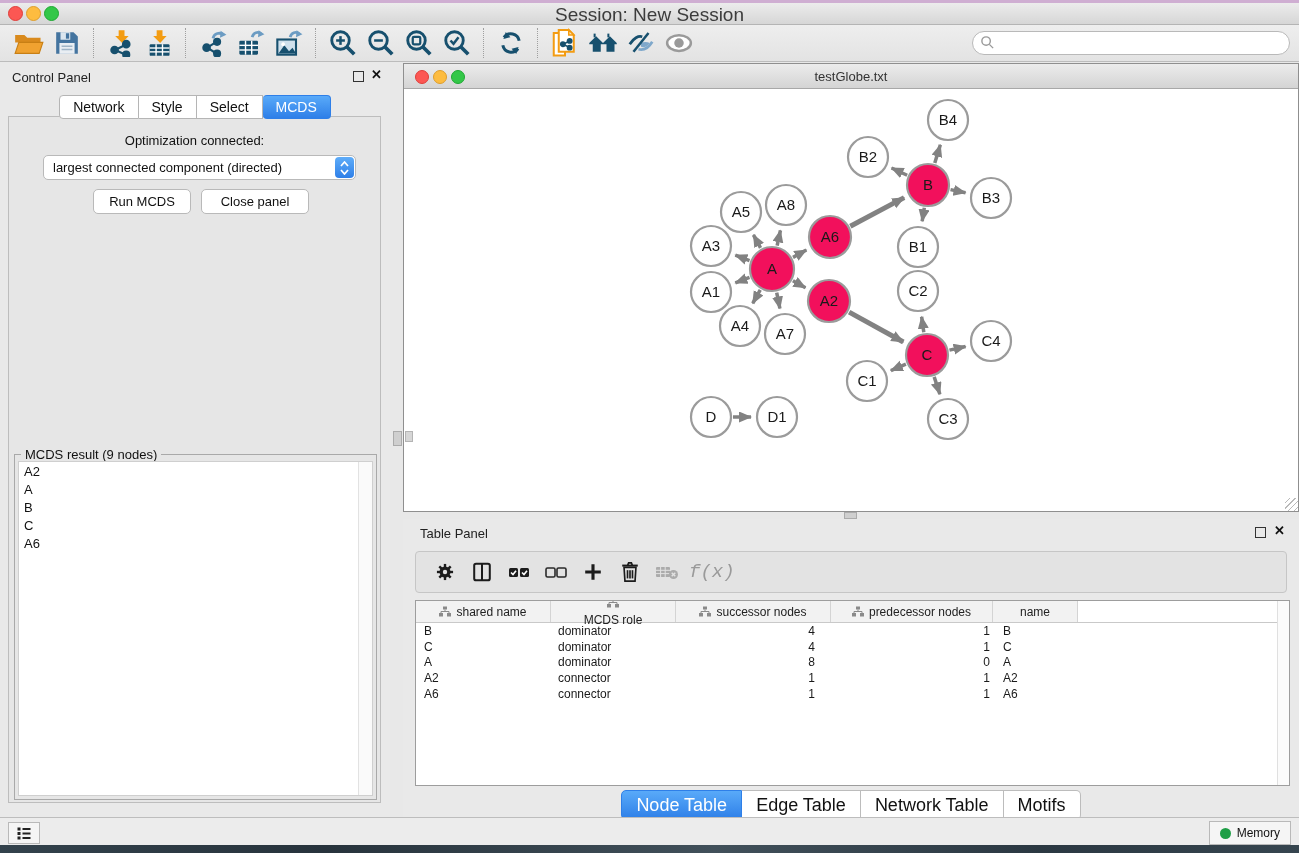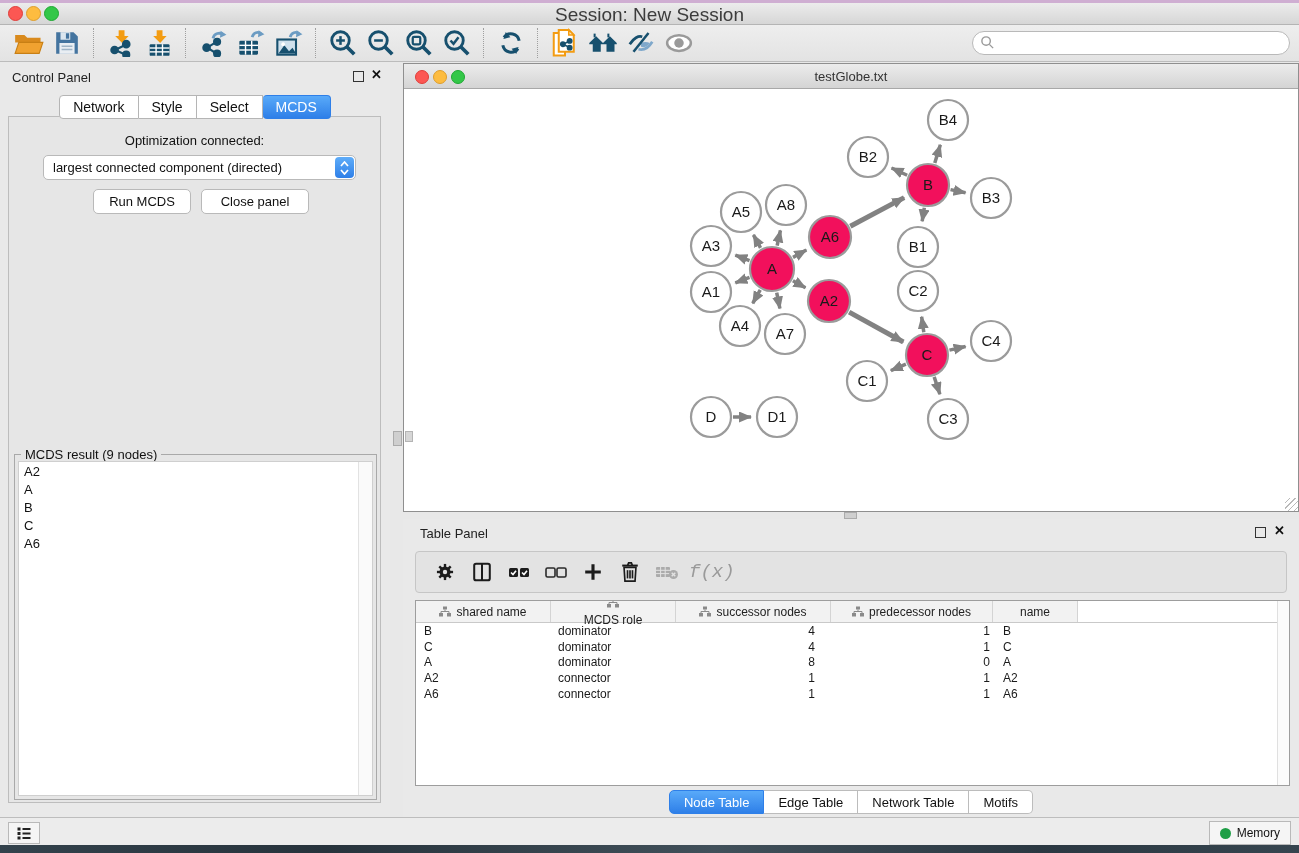--- a/index.html
+++ b/index.html
@@ -84,21 +84,21 @@
   .trow{display:flex;height:15.8px;align-items:center;}
   .tcell{box-sizing:border-box;white-space:nowrap;overflow:hidden;}
   .c1{width:135px;padding-left:8px;}
   .c2{width:125px;padding-left:7px;flex-direction:column;}
   .c3{width:155px;text-align:right;padding-right:16px;}
   .c4{width:162px;text-align:right;padding-right:3px;}
   .c5{width:85px;padding-left:10px;}
   .cfill{flex:1;}
   .table-sb{position:absolute;right:0;top:0;bottom:0;width:11px;background:#fbfbfb;border-left:1px solid #e0e0e0;}
   .tp-tabs{position:absolute;left:0;right:0;top:271px;display:flex;justify-content:center;}
-  .ttab{font-size:13px;padding:3.5px 14px;background:#fff;border:1px solid #bcbcbc;border-left:none;color:#111;}
+  .ttab{font-size:18px;padding:3.5px 14px;background:#fff;border:1px solid #bcbcbc;border-left:none;color:#111;}
   .ttab:first-child{border-left:1px solid #bcbcbc;border-radius:5px 0 0 5px;}
   .ttab:last-child{border-radius:0 5px 5px 0;}
   .ttab.active{background:linear-gradient(#59aaf9,#2e7fe8);color:#fff;border-color:#2e7fe8;}
   
   .statusbar{position:absolute;left:0;top:817px;width:100%;height:28px;background:#ececec;
              border-top:1px solid #bdbdbd;box-sizing:border-box;}
   .sb-left-btn{position:absolute;left:8px;top:4px;width:30px;height:20px;background:#f5f5f5;border:1px solid #b9b9b9;
                display:flex;align-items:center;justify-content:center;}
   .memory-btn{position:absolute;right:8px;top:3px;height:22px;background:#f5f5f5;border:1px solid #b9b9b9;
               display:flex;align-items:center;gap:6px;padding:0 10px;font-size:12px;color:#111;}

